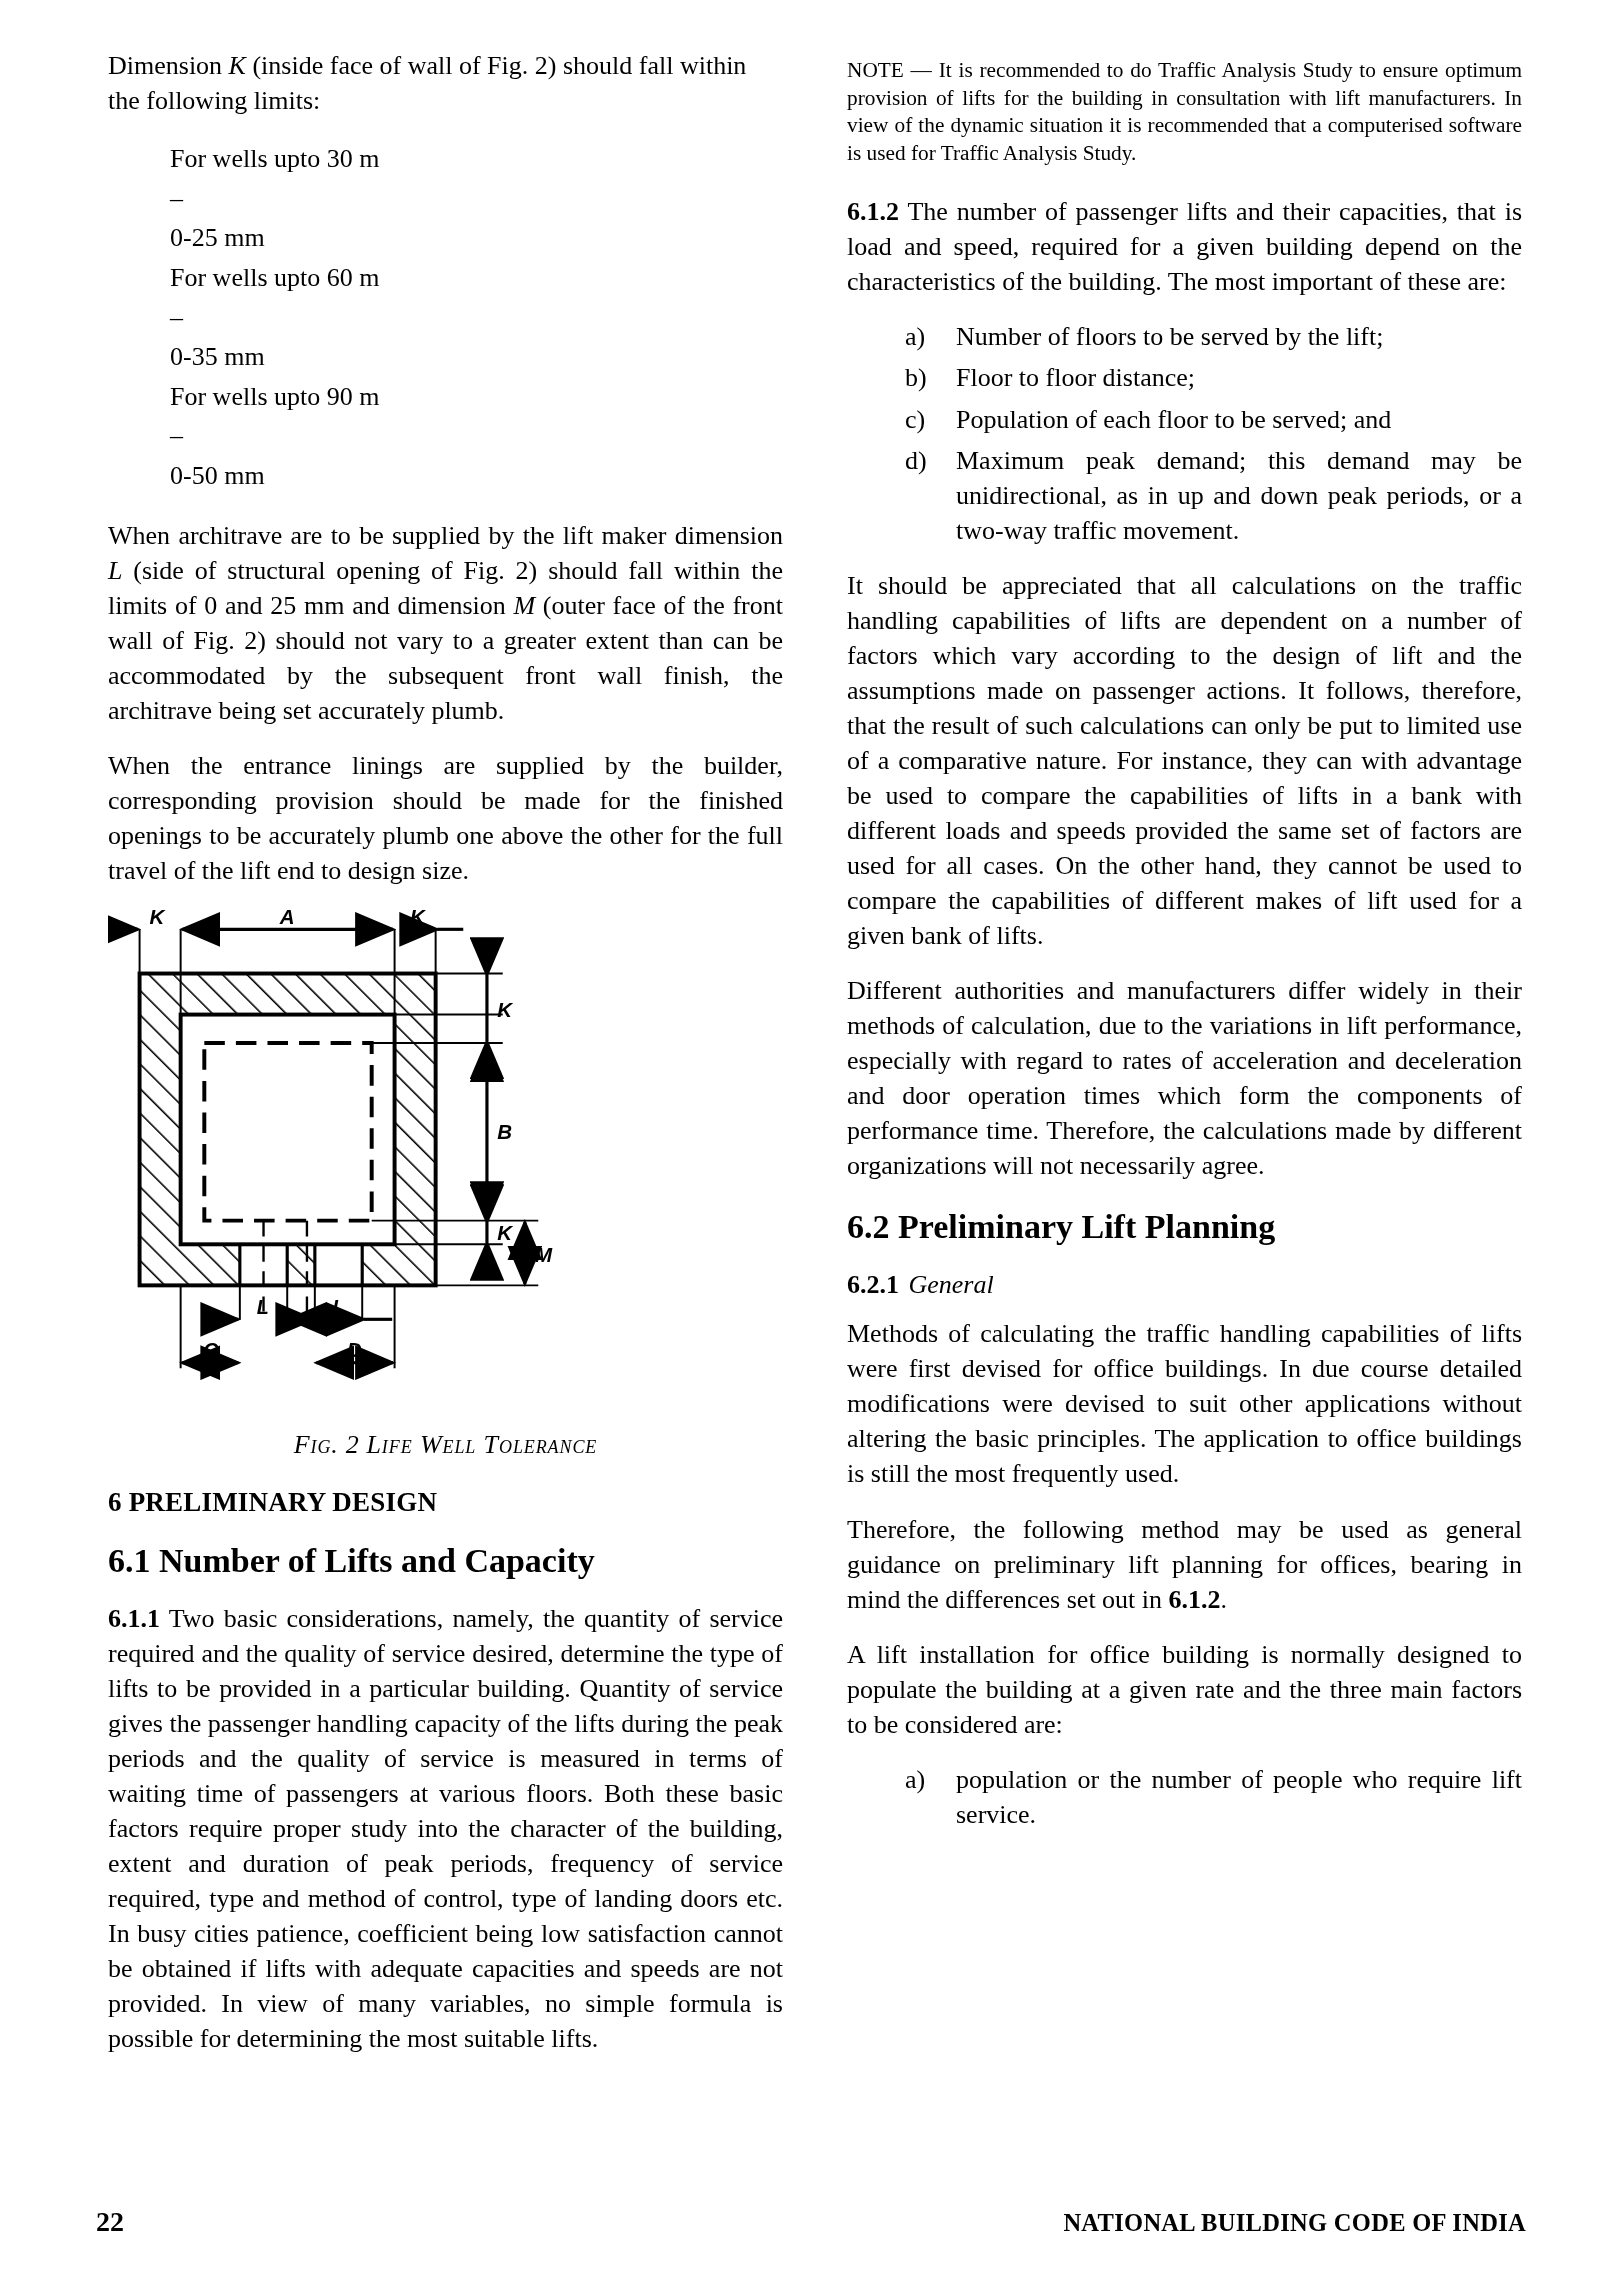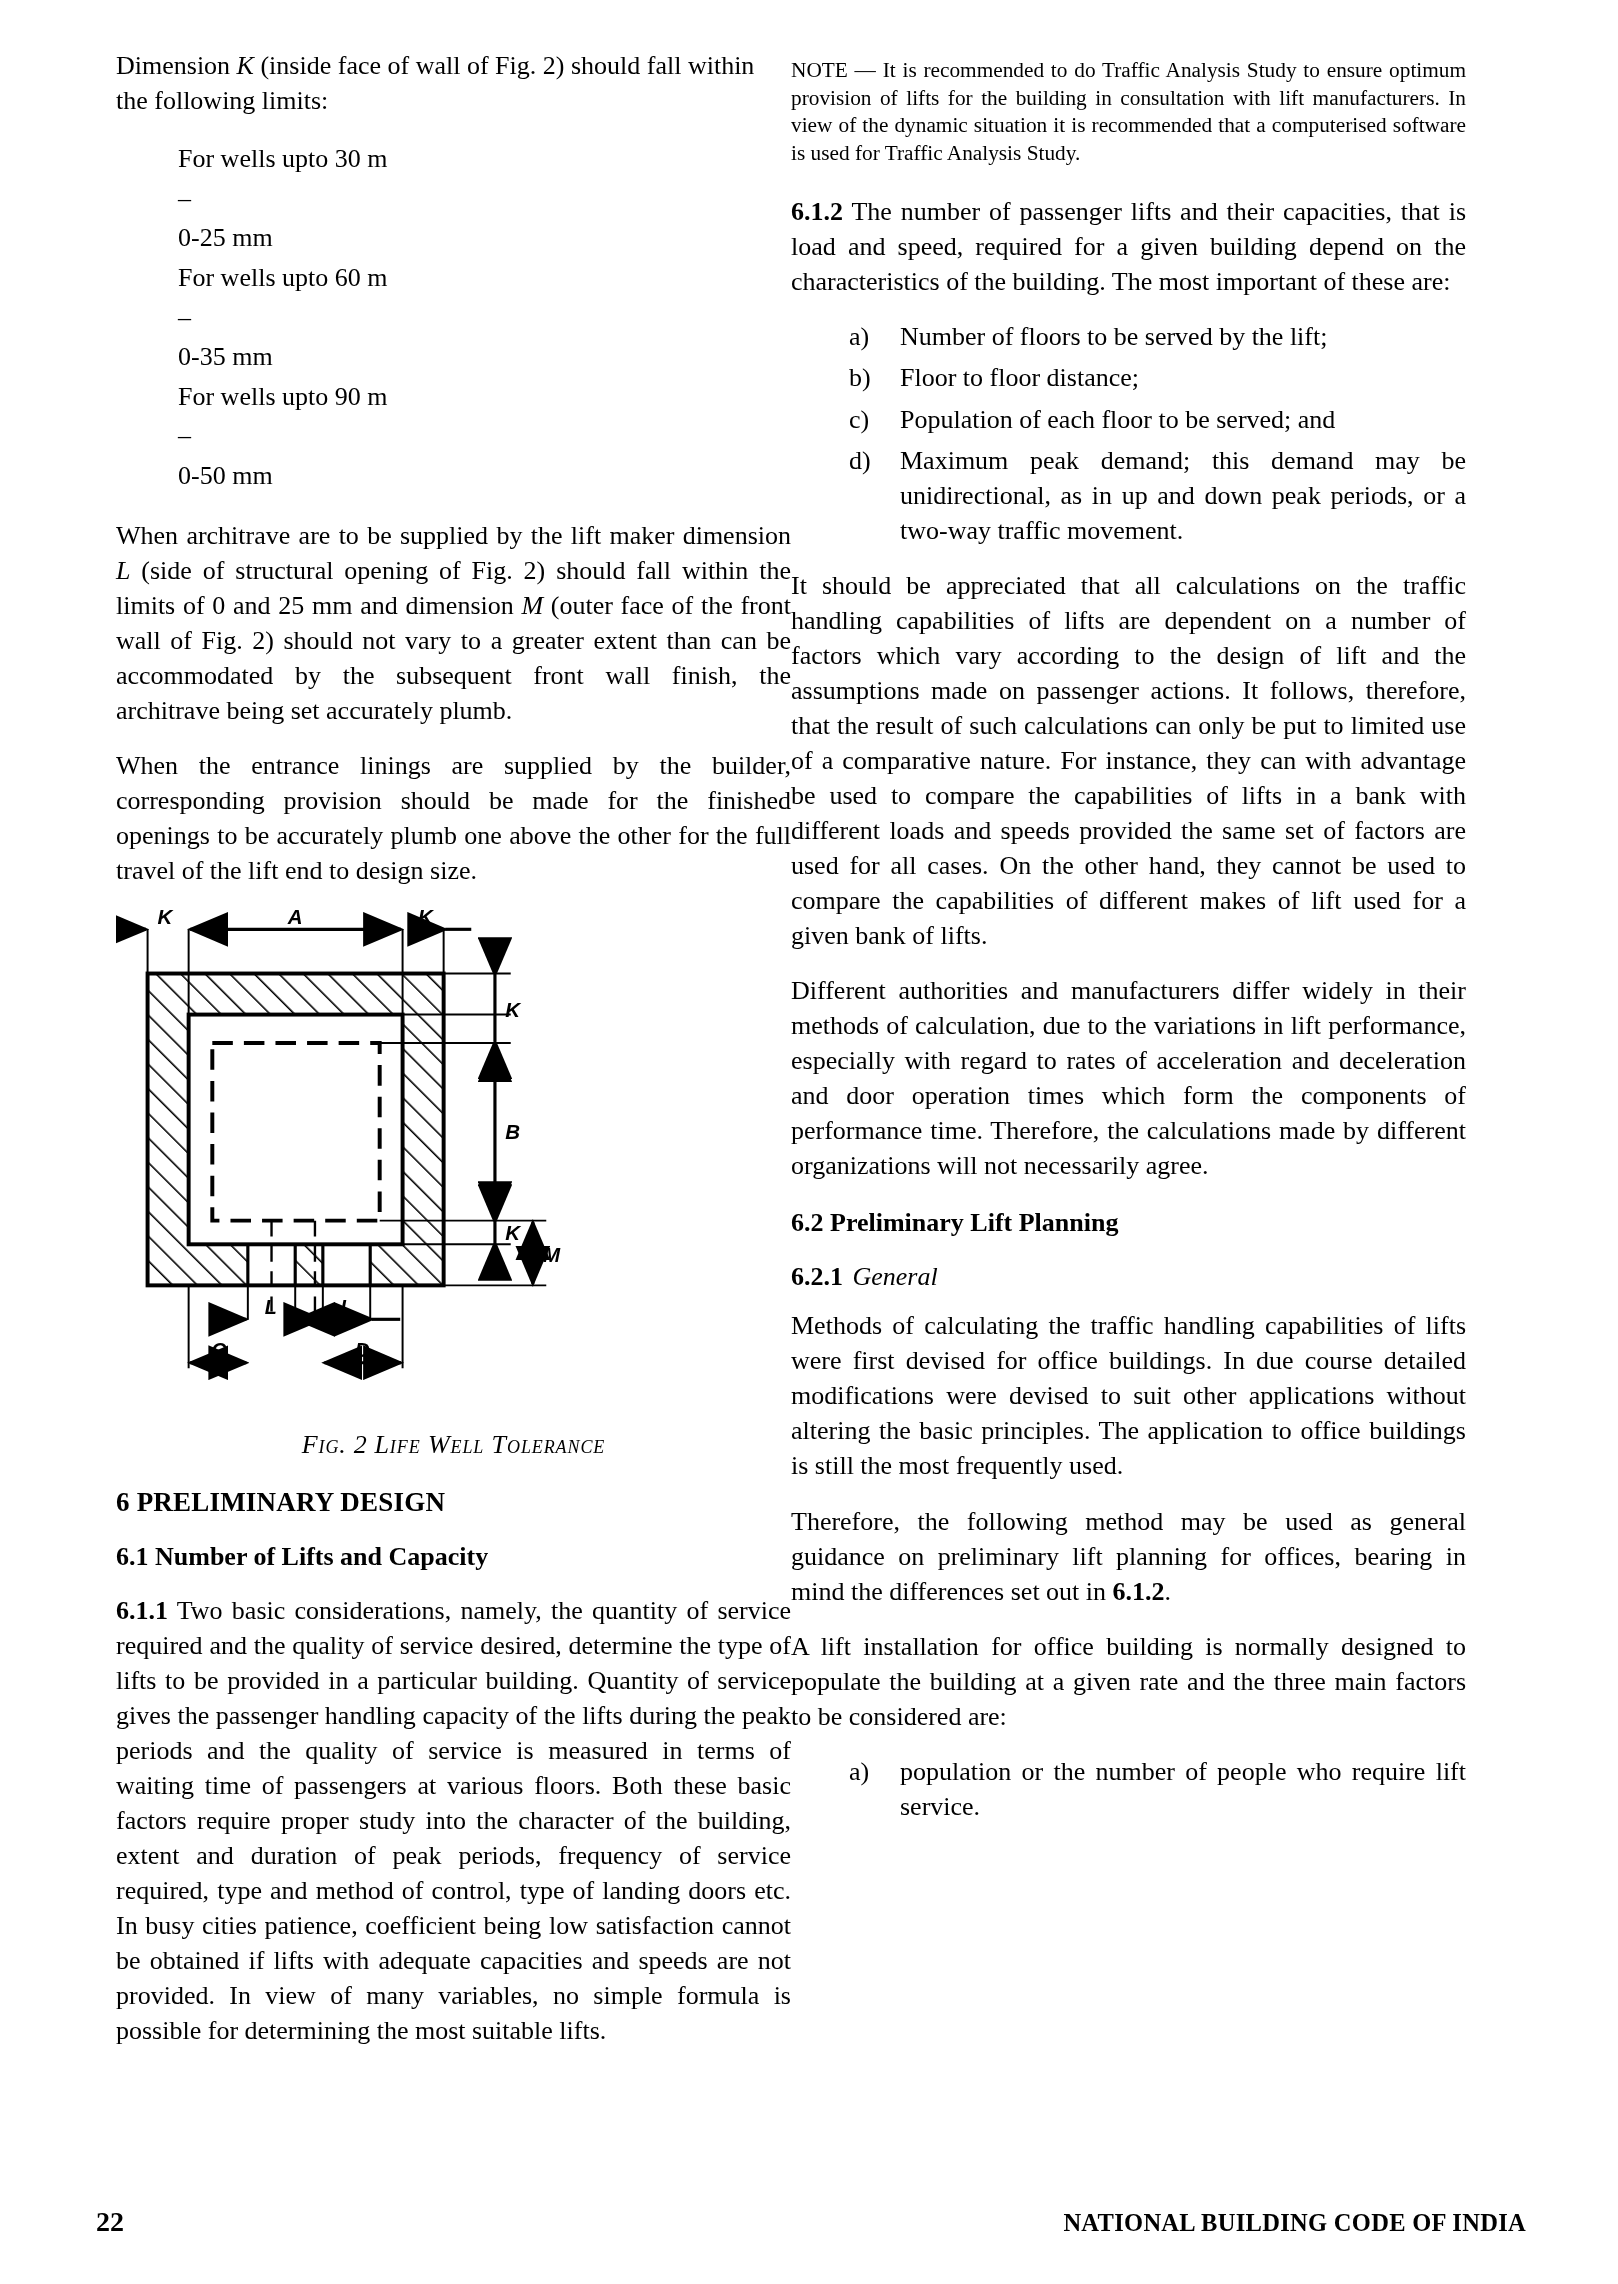--- a/index.html
+++ b/index.html
@@ -17,24 +17,24 @@
     width: 1618px;
     height: 2284px;
     background: #ffffff;
     overflow: hidden;
     box-sizing: border-box;
     padding: 0;
   }
   .columns {
     position: absolute;
     top: 49px;
-    left: 116px;
+    left: 108px;
     width: 1414px;
     display: flex;
-    justify-content: flex-start;
+    justify-content: space-between;
   }
   .col {
     width: 675px;
   }
   p.body {
     margin: 0 0 20.5px 0;
     font-size: 26px;
     line-height: 1.345;
     text-align: justify;
     text-justify: inter-word;
@@ -68,21 +68,21 @@
 
   
   h2.h-major {
     margin: 27px 0 24px 0;
     font-size: 27px;
     font-weight: bold;
     letter-spacing: 0.2px;
   }
   h3.h-sub {
     margin: 24px 0 22px 0;
-    font-size: 26px;
+    font-size: 34px;
     font-weight: bold;
   }
   h4.h-subsub {
     margin: 24px 0 17px 0;
     font-size: 26px;
     font-weight: bold;
   }
   h4.h-subsub .ital {
     font-style: italic;
     font-weight: normal;

